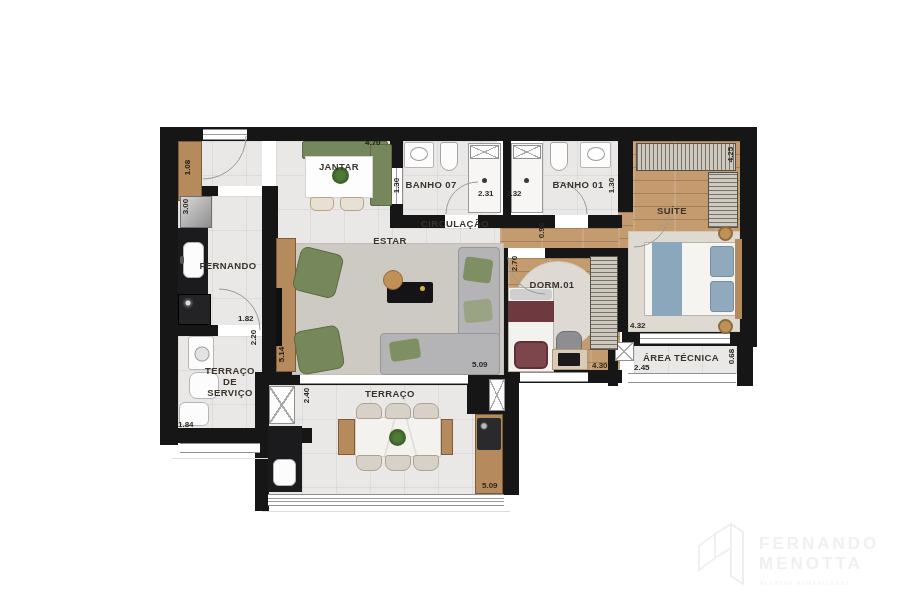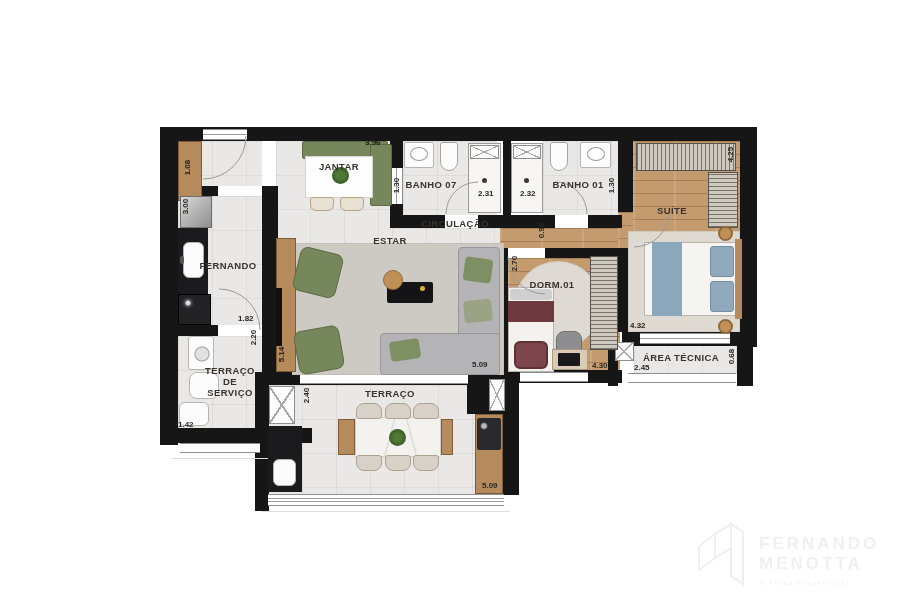--- a/index.html
+++ b/index.html
@@ -202,36 +202,36 @@
   <div class="lb" style="left:681px;top:357px">ÁREA TÉCNICA</div>
   <div class="lb" style="left:390px;top:393px">TERRAÇO</div>
   <div class="lb" style="left:230px;top:381px">
     <span style="position:static;display:block">TERRAÇO</span>
     <span style="position:static;display:block">DE</span>
     <span style="position:static;display:block">SERVIÇO</span>
   </div>
 
   <div class="dm dmv" style="left:170px;top:163px;color:#2a2118">1.08</div>
   <div class="dm dmv" style="left:168px;top:202px">3.00</div>
-  <div class="dm" style="left:365px;top:138px;color:#1e1a14">3.96</div>
+  <div class="dm" style="left:365px;top:138px;color:#1e1a14">4.70</div>
   <div class="dm dmv" style="left:379px;top:181px">1.30</div>
   <div class="dm" style="left:478px;top:189px">2.31</div>
-  <div class="dm" style="left:520px;top:189px">2.32</div>
+  <div class="dm" style="left:506px;top:189px">2.32</div>
   <div class="dm dmv" style="left:594px;top:181px">1.30</div>
   <div class="dm dmv" style="left:713px;top:150px">4.25</div>
   <div class="dm dmv" style="left:524px;top:226px">0.90</div>
   <div class="dm dmv" style="left:497px;top:259px">2.70</div>
   <div class="dm" style="left:238px;top:314px">1.82</div>
   <div class="dm dmv" style="left:236px;top:333px">2.20</div>
   <div class="dm dmv" style="left:264px;top:350px;color:#2a2118">5.14</div>
   <div class="dm" style="left:630px;top:321px">4.32</div>
   <div class="dm" style="left:592px;top:361px">4.30</div>
   <div class="dm" style="left:634px;top:363px">2.45</div>
   <div class="dm dmv" style="left:714px;top:352px">0.68</div>
-  <div class="dm" style="left:178px;top:420px">1.42</div>
+  <div class="dm" style="left:178px;top:420px">1.84</div>
   <div class="dm dmv" style="left:289px;top:391px">2.40</div>
   <div class="dm" style="left:472px;top:360px">5.09</div>
   <div class="dm" style="left:482px;top:481px">5.09</div>
 
   <div style="left:695px;top:520px;width:200px;height:75px">
     <svg width="58" height="70" viewBox="0 0 58 70" style="left:0;top:2px">
       <polygon points="36,2 48,10 48,62 36,54" fill="none" stroke="#eeeeee" stroke-width="2"></polygon>
       <polygon points="20,12 36,2 36,26 20,36" fill="none" stroke="#efefef" stroke-width="2"></polygon>
       <polygon points="4,24 20,12 20,36 4,48" fill="none" stroke="#f0f0f0" stroke-width="2"></polygon>
     </svg>

